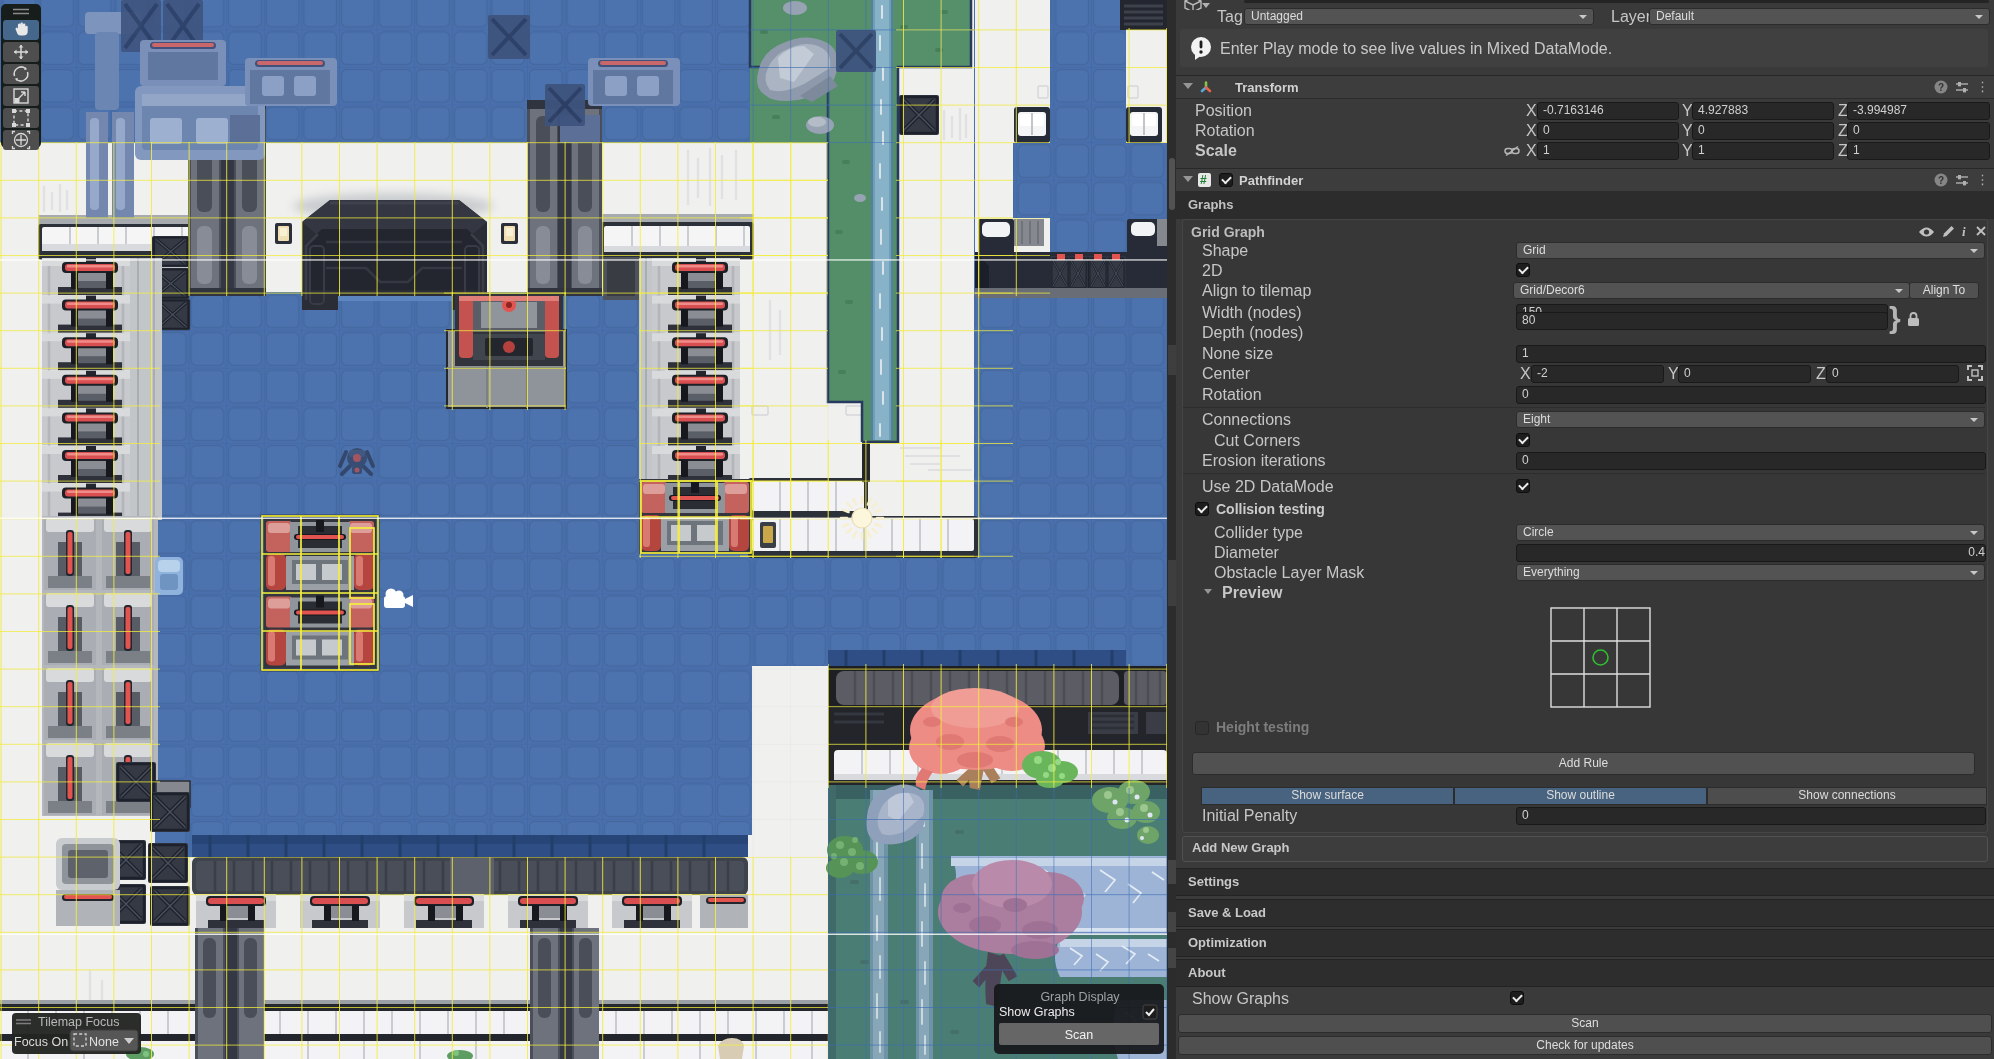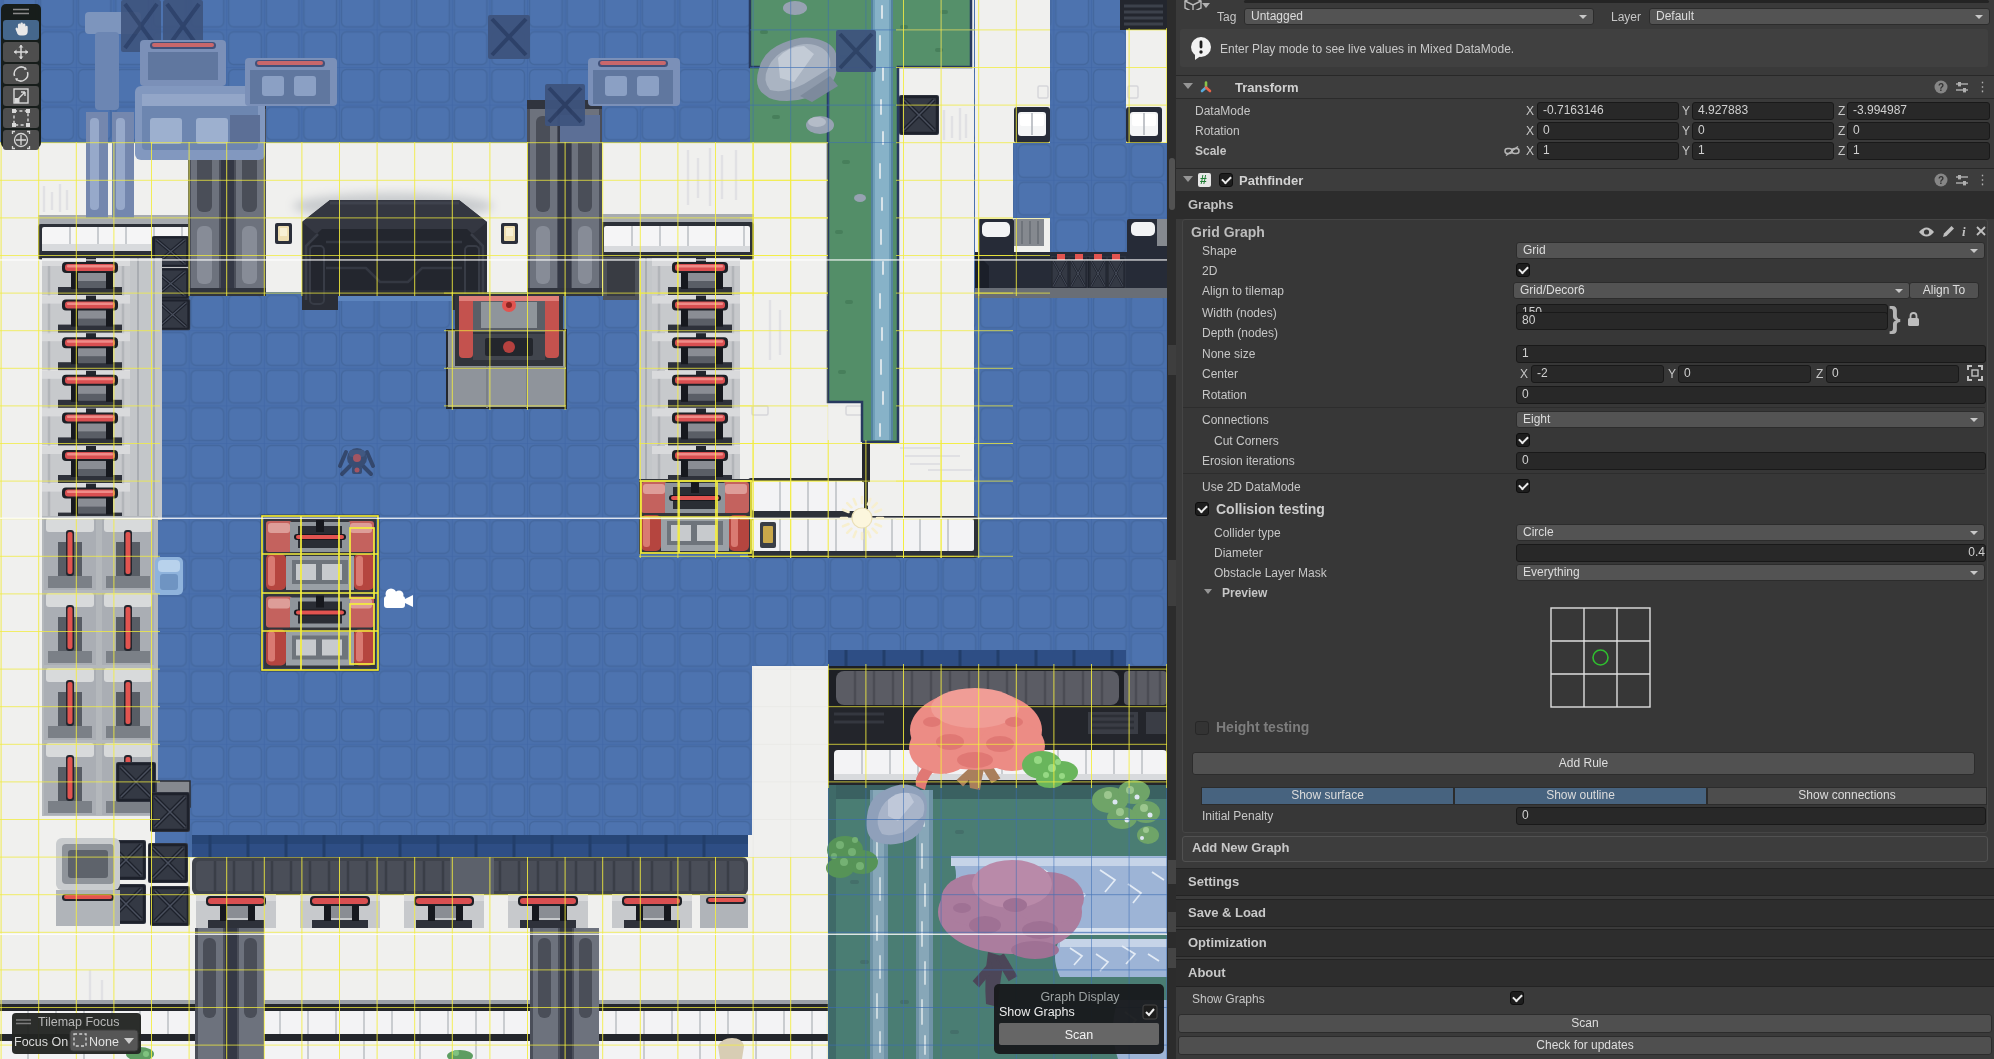--- a/index.html
+++ b/index.html
@@ -1,19 +1,19 @@
 <!DOCTYPE html>
 <html><head>
 <meta charset="utf-8">
 <style>
 html,body{margin:0;padding:0;width:1994px;height:1059px;overflow:hidden;background:#393939;font-family:"Liberation Sans",sans-serif;}
 #scene{position:absolute;left:0;top:0;width:1176px;height:1059px;}
 #insp{position:absolute;left:1176px;top:0;width:818px;height:1059px;background:#3a3a3a;font-size:12px;color:#c6c6c6;}
 .abs{position:absolute;}
-.lbl{position:absolute;color:#c6c6c6;font-size:12px;line-height:16px;white-space:nowrap;}
+.lbl{position:absolute;color:#c6c6c6;font-size:16px;line-height:16px;white-space:nowrap;}
 .bold{font-weight:bold;}
 .fld{position:absolute;background:#282828;border:1px solid #191919;border-radius:3px;color:#d0d0d0;font-size:12px;line-height:15px;padding-left:5px;white-space:nowrap;overflow:hidden;}
 .dd{position:absolute;background:#535353;border:1px solid #2c2c2c;border-radius:3px;color:#dcdcdc;font-size:12px;line-height:15px;padding-left:6px;white-space:nowrap;overflow:hidden;}
 .dd:after{content:"";position:absolute;right:6px;top:6px;border-left:4px solid transparent;border-right:4px solid transparent;border-top:4px solid #c8c8c8;}
 .cb{position:absolute;width:12px;height:12px;background:#1d1d1d;border:1px solid #0e0e0e;border-radius:3px;}
 .cb i{position:absolute;left:2px;top:2px;width:7px;height:4px;border-left:2px solid #ececec;border-bottom:2px solid #ececec;transform:rotate(-45deg);}
 .hdr{position:absolute;left:0;width:818px;height:22px;background:#3d3d3d;border-top:1px solid #282828;border-bottom:1px solid #2b2b2b;}
 .tri{position:absolute;width:0;height:0;border-left:5px solid transparent;border-right:5px solid transparent;border-top:6px solid #969696;}
 .btn{position:absolute;background:#515151;border:1px solid #2c2c2c;border-radius:3px;color:#dedede;font-size:12px;text-align:center;}
 .secbar{position:absolute;left:0;width:818px;height:26px;background:#2d2d2d;border-top:1px solid #232323;border-bottom:1px solid #232323;}
@@ -923,21 +923,21 @@
 <div class="micon" style="left:779px;top:81px;"><svg width="14" height="12">
         <g stroke="#b0b0b0" stroke-width="1.4">
           <line x1="1" y1="3" x2="13" y2="3"></line>
           <line x1="1" y1="9" x2="13" y2="9"></line>
         </g>
         <rect x="3" y="1" width="3" height="4.4" fill="#b0b0b0"></rect>
         <rect x="8" y="7" width="3" height="4.4" fill="#b0b0b0"></rect>
       </svg></div>
 <div class="micon" style="left:800px;top:79px;font-size:13px;color:#b0b0b0;letter-spacing:0;">⋮</div>
 
-<div class="lbl" style="left:19px;top:103px;">DataMode</div>
+<div class="lbl" style="left:19px;top:103px;">Position</div>
 <div class="lbl" style="left:350px;top:103px;">X</div>
     <div class="fld" style="left:361px;top:102px;width:135px;height:16px;">-0.7163146</div>
 <div class="lbl" style="left:506px;top:103px;">Y</div>
     <div class="fld" style="left:516px;top:102px;width:135px;height:16px;">4.927883</div>
 <div class="lbl" style="left:662px;top:103px;">Z</div>
     <div class="fld" style="left:671px;top:102px;width:136px;height:16px;">-3.994987</div>
 
 <div class="lbl" style="left:19px;top:123px;">Rotation</div>
 <div class="lbl" style="left:350px;top:123px;">X</div>
     <div class="fld" style="left:361px;top:122px;width:135px;height:16px;">0</div>

